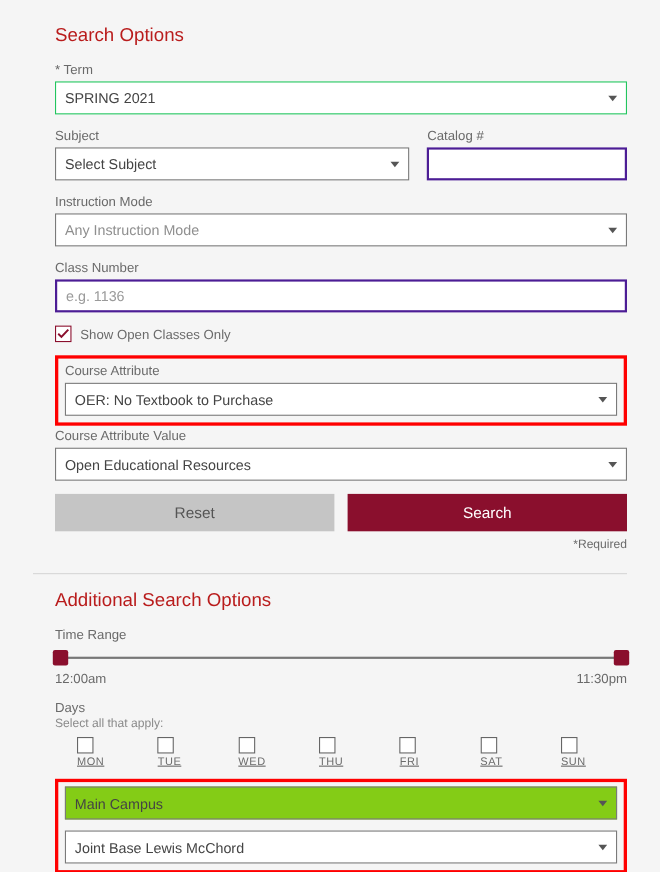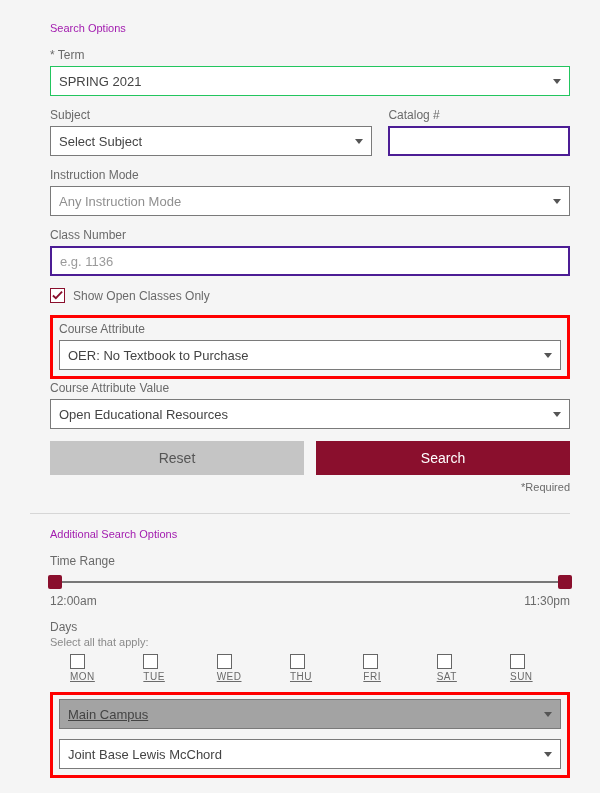--- a/index.html
+++ b/index.html
@@ -4,40 +4,40 @@
 <style>
   * { box-sizing: border-box; margin: 0; padding: 0; }
   body {
     font-family: Arial, Helvetica, sans-serif;
     background: #f5f5f5;
     width: 600px;
     font-size: 13px;
     color: #555;
   }
   .panel { padding: 22px 30px 10px 50px; }
-  h3.section-title { font-size: 11px; font-weight: 400; color: #a21caf; margin-bottom: 14px; }
+  h3.section-title { font-size: 17px; font-weight: 400; color: #b91c1c; margin-bottom: 14px; }
   .label { font-size: 12px; color: #6a6a6a; margin-bottom: 4px; display: block; }
   .row { display: flex; gap: 16px; margin-bottom: 12px; }
   .field { display: flex; flex-direction: column; flex: 1; }
   .input, .select {
     width: 100%;
     height: 30px;
     border: 1px solid #7a7a7a;
     background: #fff;
     padding: 0 8px;
     font-size: 13px;
     color: #444;
     display: flex;
     align-items: center;
     justify-content: space-between;
     position: relative;
   }
   .select { cursor: pointer; }
   .select.placeholder span:first-child { color: #8f8f8f; }
-  .select.gray { background: #a3a3a3; text-decoration: underline; }
+  .select.gray { background: #84cc16; }
   .caret {
     width: 0; height: 0;
     border-left: 4px solid transparent;
     border-right: 4px solid transparent;
     border-top: 5px solid #555;
   }
   .term-border { border: 1px solid #22c55e; }
   input.text-input {
     width: 100%; height: 30px; border: 2px solid #4c1d95; background: #fff;
     padding: 0 8px; font-size: 13px; color: #444;

